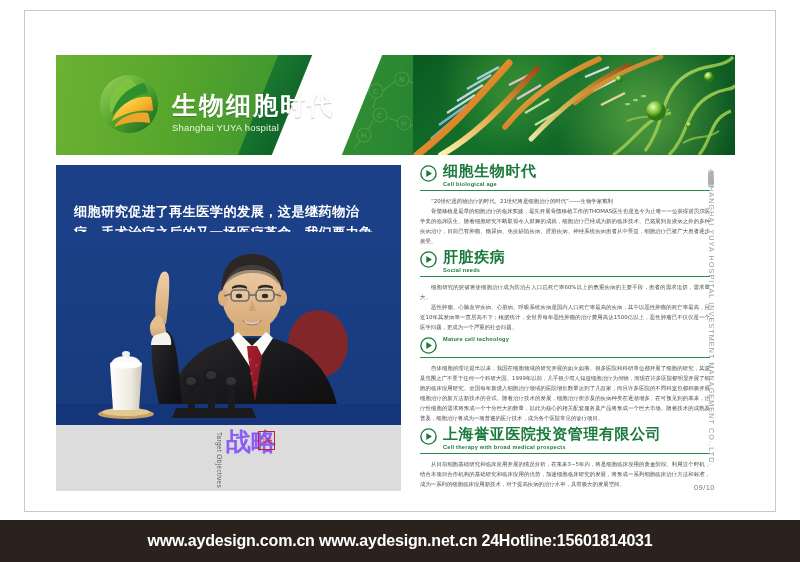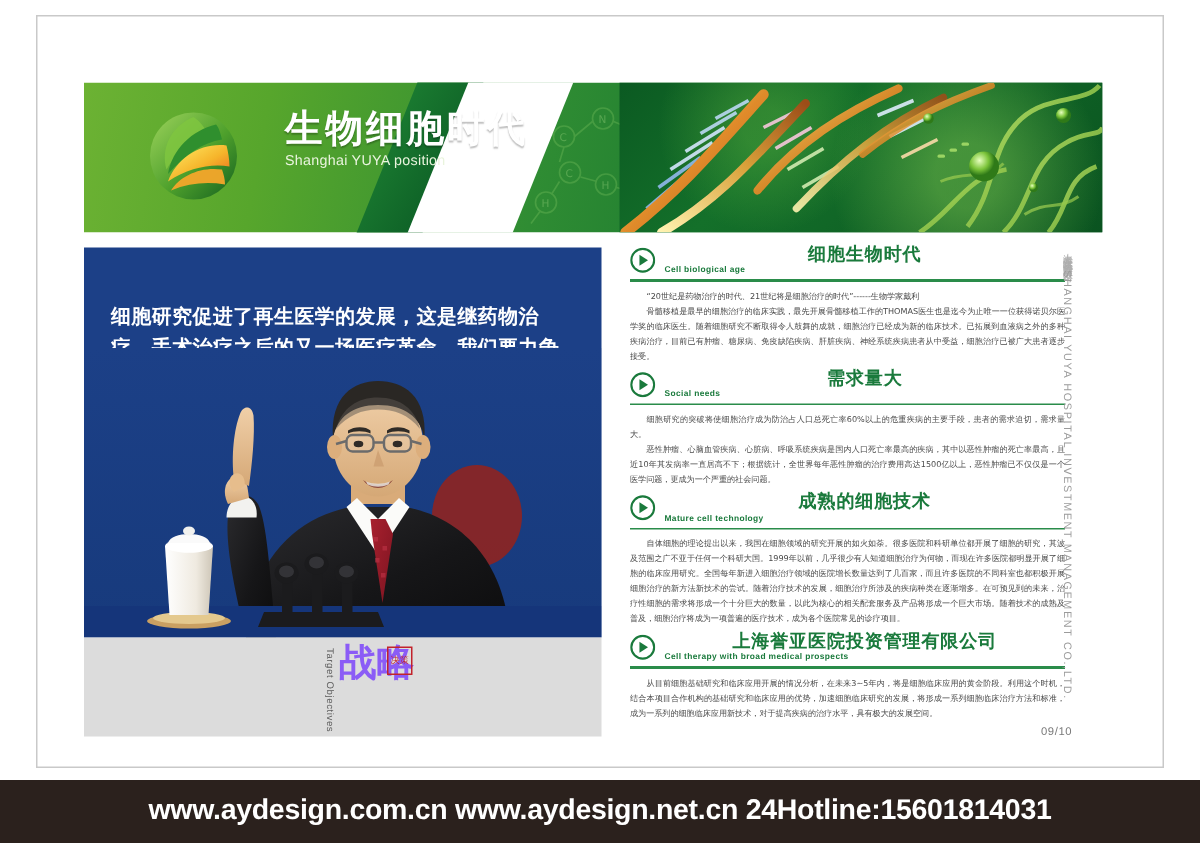--- a/index.html
+++ b/index.html
@@ -43,21 +43,21 @@
   .wedge{
     position:absolute; left:236px; top:-6px; width:70px; height:112px;
     background:#ffffff; transform:skewX(-22deg); z-index:3;
   }
   .wedge2{
     position:absolute; left:202px; top:-6px; width:44px; height:112px;
     background:linear-gradient(100deg,#1a7a30,#0d5f26); transform:skewX(-22deg); z-index:2;
   }
 
   
-  .logo-wrap{ position:absolute; left:42px; top:18px; display:flex; align-items:flex-start; gap:30px; z-index:5;}
+  .logo-wrap{ position:absolute; left:42px; top:18px; display:flex; align-items:flex-end; gap:12px; z-index:5;}
   .logo-mark{ position:relative; width:62px; height:62px; }
   .logo-text-cn{
     color:#ffffff; font-size:25px; font-weight:bold; letter-spacing:2px;
     line-height:1.05; font-family:"DejaVu Sans",sans-serif;
     text-shadow:0 1px 1px rgba(0,0,0,.25);
   }
   .logo-text-en{
     color:#e9f4dd; font-size:9.5px; line-height:1.35; margin-top:3px; letter-spacing:.2px;
   }
 
@@ -106,22 +106,22 @@
     font-family:"DejaVu Sans",sans-serif;
   }
 
   
   .right-col{ position:absolute; left:420px; top:163px; width:290px; }
   .section{ margin-bottom:3px; }
   .sec-head{ display:flex; align-items:flex-start; gap:6px; }
   .play-icon{ width:17px; height:17px; flex:0 0 17px; margin-top:2px; }
   .sec-titles{ flex:1 1 auto; }
   .sec-cn{
-    color:#1a7a3c; font-size:12px; font-weight:bold; line-height:1.12;
-    font-family:"DejaVu Sans",sans-serif; letter-spacing:.6px;text-align:center;
+    color:#1a7a3c; font-size:15px; font-weight:bold; line-height:1.12;
+    font-family:"DejaVu Sans",sans-serif; letter-spacing:.6px;
   }
   .sec-en{ color:#1a7a3c; font-size:5.6px; font-weight:bold; letter-spacing:.25px; margin-top:1px; }
   .rule{ height:1.2px; background:#2a8c4a; margin:3px 0 5px 0; }
   .sub-head{
     color:#1a7a3c; font-size:7.6px; font-weight:bold; margin:2px 0 2px 0;
     font-family:"DejaVu Sans",sans-serif;
   }
   .body-text{
     color:#4a4a4a; font-size:5.4px; line-height:1.85; text-align:justify;
     text-indent:11px; font-family:"DejaVu Sans",sans-serif;
@@ -138,21 +138,21 @@
     position:absolute; left:694px; top:483px;
     color:#7a7a7a; font-size:7.5px; letter-spacing:.4px;
   }
 
   
   .banner{
     position:absolute; left:0; top:520px; width:800px; height:42px;
     background:#2b211d; display:flex; align-items:center; justify-content:center;
   }
   .banner-text{
-    color:#ffffff; font-size:19px; font-weight:bold; letter-spacing:-.2px;
+    color:#ffffff; font-size:16px; font-weight:bold; letter-spacing:-.2px;
     white-space:nowrap; font-family:"Liberation Sans",sans-serif;
   }
 </style>
 </head>
 <body>
 
 <div class="page-frame"></div>
 
 <div class="header">
   <div class="header-green"></div>
@@ -286,21 +286,21 @@
         <circle cx="31" cy="31" r="29" fill="url(#leafG)"></circle>
         <path d="M31 5 C 16 11, 9 26, 13 40 C 20 28, 28 20, 40 15 C 37 10, 34 7, 31 5 Z" fill="#7fc63f" opacity=".85"></path>
         <path d="M46 10 C 30 14, 17 26, 14 43 C 26 30, 37 22, 50 20 C 49 16, 48 12, 46 10 Z" fill="#2f8f2e"></path>
         <path d="M53 24 C 36 22, 20 32, 14 48 C 28 39, 42 36, 55 38 C 55 33, 54 28, 53 24 Z" fill="url(#leafY)"></path>
         <path d="M50 40 C 36 38, 22 44, 16 54 C 28 49, 40 48, 52 50 C 52 46, 51 43, 50 40 Z" fill="#f4a62a" opacity=".95"></path>
       </svg>
     </div>
     <div>
       <div class="logo-text-cn">生物细胞时代</div>
       <div class="logo-text-en">
-        <div>Shanghai YUYA position</div>
+        <div>Shanghai YUYA hospital</div>
       </div>
     </div>
   </div>
 </div>
 
 <div class="quote-panel">
   <div class="quote-cn">细胞研究促进了再生医学的发展，这是继药物治疗、手术治疗之后的又一场医疗革命。我们要力争在细胞研究的更多领域取得领先地位。</div>
   <div class="quote-en">Cell research promotes the regeneration medicine development, and this is the drug therapy, surgical therapy after another field medical revolution. We will strive to in stem cell research in the field of more lead position.</div>
   <div class="quote-attr">——原国务院总理温家宝</div>
 </div>
@@ -435,37 +435,36 @@
     <div class="body-text">骨髓移植是最早的细胞治疗的临床实践，最先开展骨髓移植工作的THOMAS医生也是迄今为止唯一一位获得诺贝尔医学奖的临床医生。随着细胞研究不断取得令人鼓舞的成就，细胞治疗已经成为新的临床技术。已拓展到血液病之外的多种疾病治疗，目前已有肿瘤、糖尿病、免疫缺陷疾病、肝脏疾病、神经系统疾病患者从中受益，细胞治疗已被广大患者逐步接受。</div>
   </div>
 
   <div class="section">
     <div class="sec-head">
       <svg class="play-icon" viewBox="0 0 17 17">
         <circle cx="8.5" cy="8.5" r="7.6" fill="none" stroke="#1a7a3c" stroke-width="1.4"></circle>
         <path d="M6.3 4.9 L12.0 8.5 L6.3 12.1 Z" fill="#1a7a3c"></path>
       </svg>
       <div class="sec-titles">
-        <div class="sec-cn">需求量大</div>
+        <div class="sec-cn">肝脏疾病</div>
         <div class="sec-en">Social needs</div>
       </div>
     </div>
     <div class="rule"></div>
     <div class="body-text">细胞研究的突破将使细胞治疗成为防治占人口总死亡率60%以上的危重疾病的主要手段，患者的需求迫切，需求量大。</div>
     <div class="body-text">恶性肿瘤、心脑血管疾病、心脏病、呼吸系统疾病是国内人口死亡率最高的疾病，其中以恶性肿瘤的死亡率最高，且近10年其发病率一直居高不下；根据统计，全世界每年恶性肿瘤的治疗费用高达1500亿以上，恶性肿瘤已不仅仅是一个医学问题，更成为一个严重的社会问题。</div>
   </div>
 
   <div class="section">
     <div class="sec-head">
       <svg class="play-icon" viewBox="0 0 17 17">
         <circle cx="8.5" cy="8.5" r="7.6" fill="none" stroke="#1a7a3c" stroke-width="1.4"></circle>
         <path d="M6.3 4.9 L12.0 8.5 L6.3 12.1 Z" fill="#1a7a3c"></path>
       </svg>
       <div class="sec-titles">
-        <div class="sec-cn">成熟的细胞技术</div>
         <div class="sec-en">Mature cell technology</div>
       </div>
     </div>
     <div class="rule"></div>
     <div class="body-text">自体细胞的理论提出以来，我国在细胞领域的研究开展的如火如荼。很多医院和科研单位都开展了细胞的研究，其波及范围之广不亚于任何一个科研大国。1999年以前，几乎很少有人知道细胞治疗为何物，而现在许多医院都明显开展了细胞的临床应用研究。全国每年新进入细胞治疗领域的医院增长数量达到了几百家，而且许多医院的不同科室也都积极开展细胞治疗的新方法新技术的尝试。随着治疗技术的发展，细胞治疗所涉及的疾病种类在逐渐增多。在可预见到的未来，治疗性细胞的需求将形成一个十分巨大的数量，以此为核心的相关配套服务及产品将形成一个巨大市场。随着技术的成熟及普及，细胞治疗将成为一项普遍的医疗技术，成为各个医院常见的诊疗项目。</div>
   </div>
 
   <div class="section">
     <div class="sec-head">
       <svg class="play-icon" viewBox="0 0 17 17">

